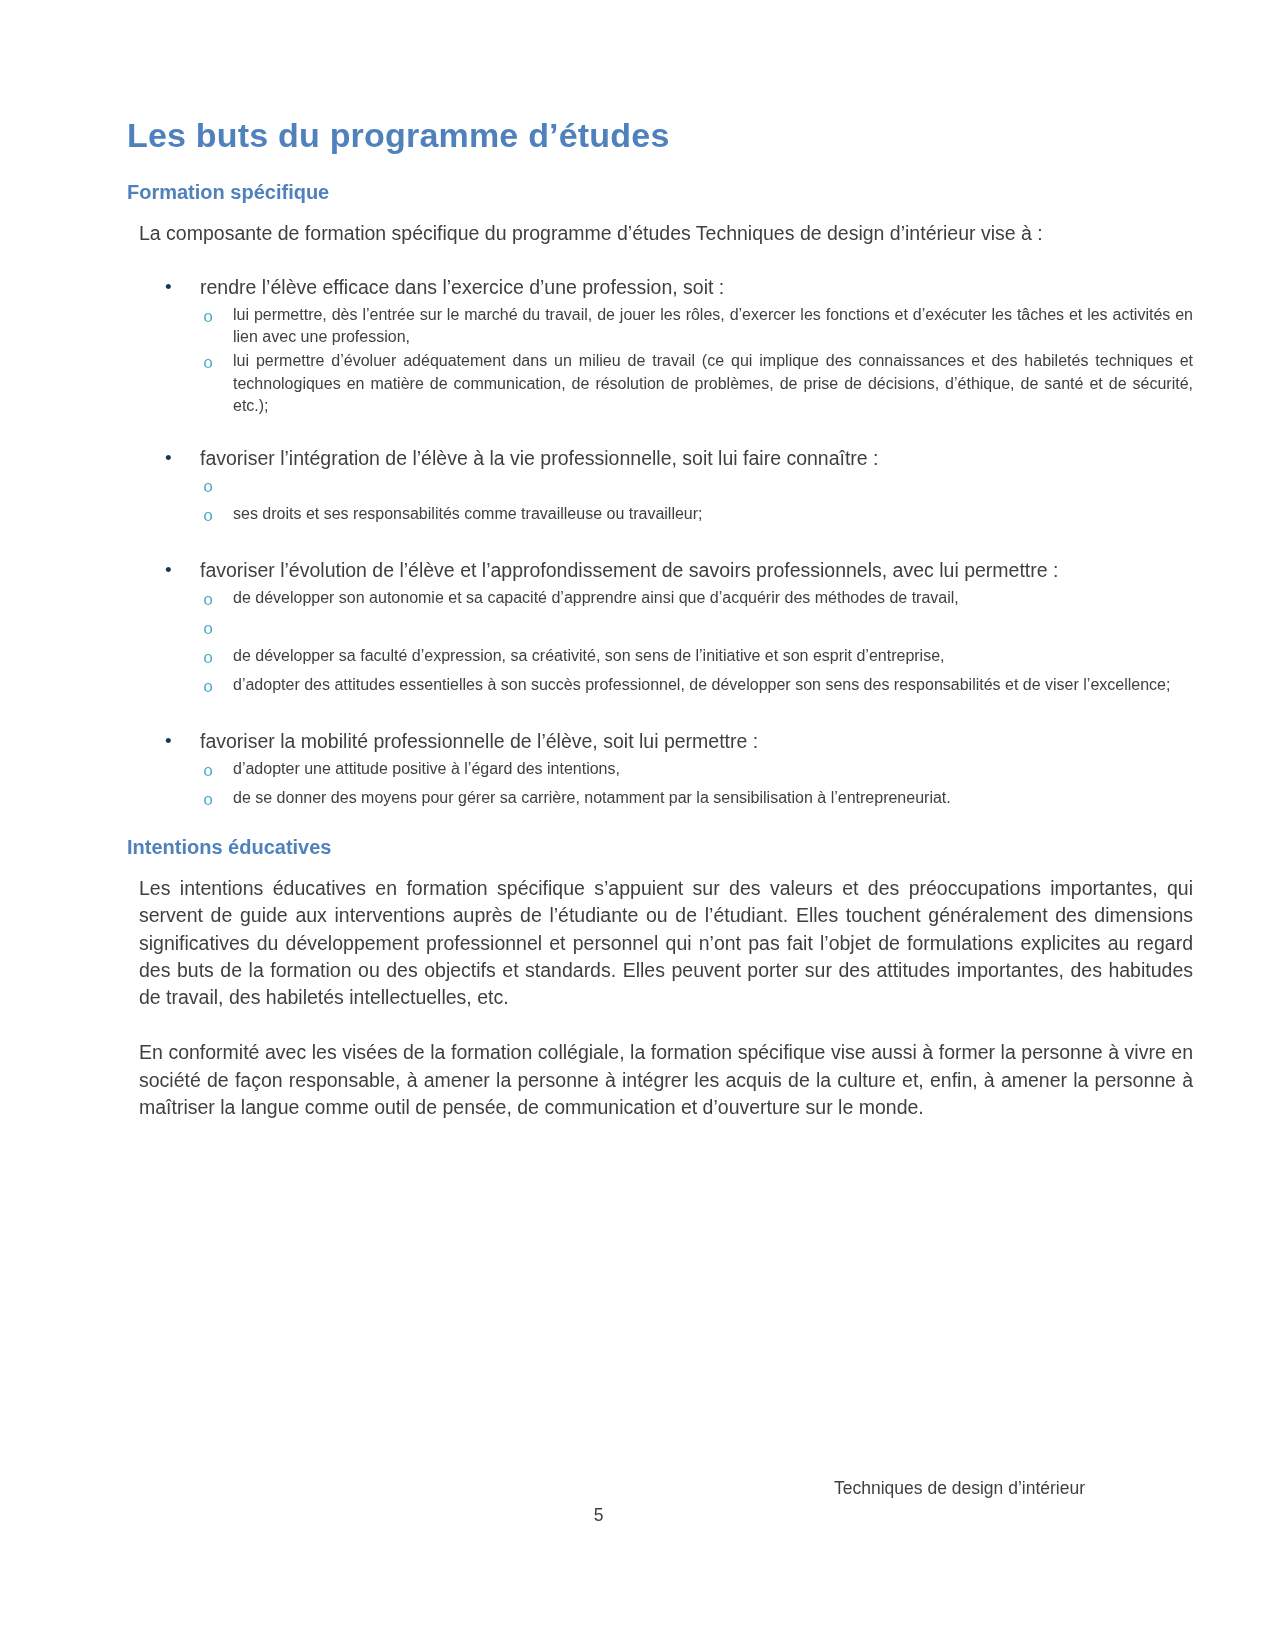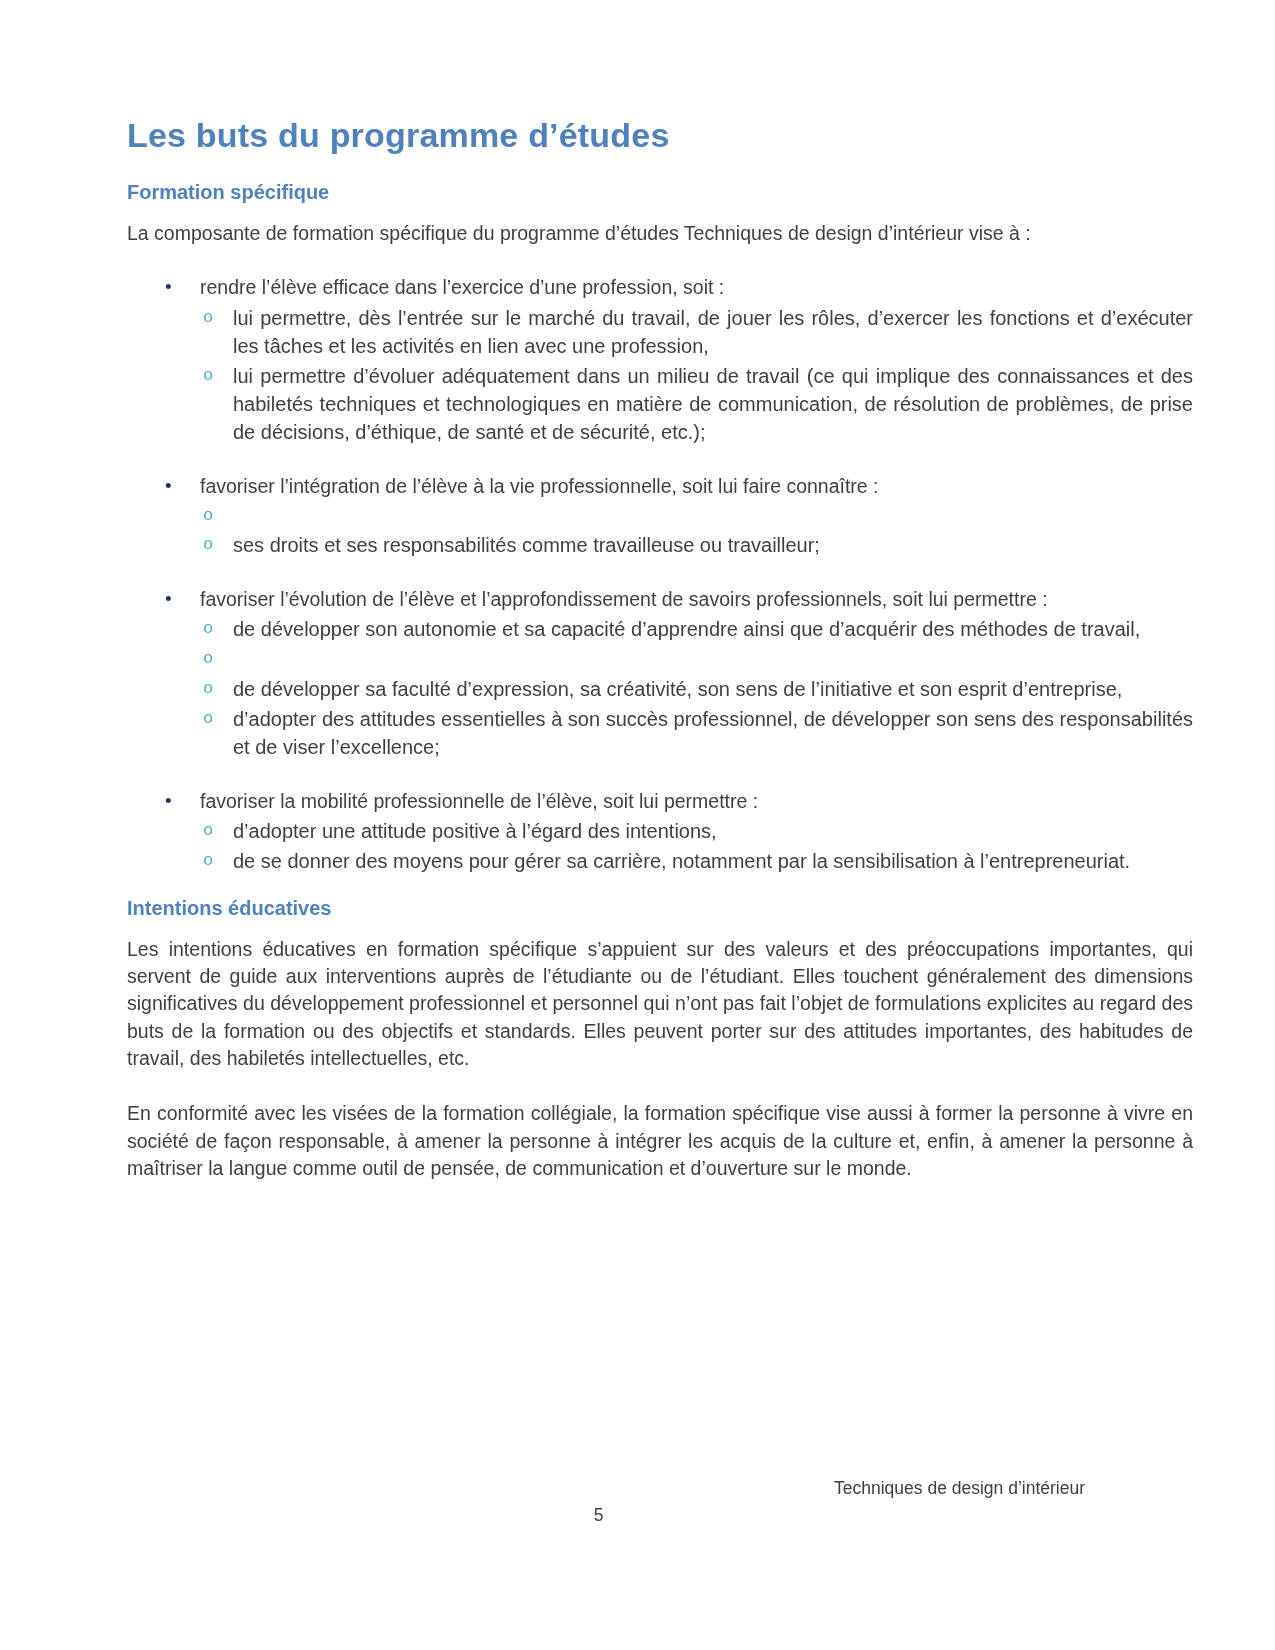--- a/index.html
+++ b/index.html
@@ -35,21 +35,21 @@
     color: #4f81bd;
     margin: 0 0 16px 0;
   }
   .section-heading.spaced {
     margin-top: 22px;
   }
   .body-par {
     font-size: 19.5px;
     line-height: 1.4;
     text-align: justify;
-    margin: 0 0 18px 0;
+    margin: 0 0 18px 12px;
     color: #3f3f3f;
   }
   .body-par + .body-par {
     margin-top: 28px;
   }
   .list-block {
     margin: 0 0 10px 0;
   }
   .bullet-item {
     display: flex;
@@ -78,21 +78,21 @@
   .sub-item .marker {
     flex: 0 0 30px;
     margin-left: 76px;
     color: #4bacc6;
     font-size: 17px;
     line-height: 1.6;
     font-family: "Liberation Mono", "DejaVu Sans Mono", monospace;
   }
   .sub-item .item-text {
     flex: 1;
-    font-size: 20px;
+    font-size: 16px;
     line-height: 1.4;
     text-align: justify;
     color: #3f3f3f;
   }
   .footer {
     position: absolute;
     left: 112px;
     right: 190px;
     top: 1478px;
   }
@@ -141,21 +141,21 @@
     <div class="sub-item">
       <span class="marker">o</span>
     </div>
     <div class="sub-item">
       <span class="marker">o</span>
       <div class="item-text">ses droits et ses responsabilités comme travailleuse ou travailleur;</div>
     </div>
 
     <div class="bullet-item">
       <span class="marker">•</span>
-      <div class="item-text">favoriser l’évolution de l’élève et l’approfondissement de savoirs professionnels, soit lui permettre :</div>
+      <div class="item-text">favoriser l’évolution de l’élève et l’approfondissement de savoirs professionnels, avec lui permettre :</div>
     </div>
     <div class="sub-item">
       <span class="marker">o</span>
       <div class="item-text">de développer son autonomie et sa capacité d’apprendre ainsi que d’acquérir des méthodes de travail,</div>
     </div>
     <div class="sub-item">
       <span class="marker">o</span>
     </div>
     <div class="sub-item">
       <span class="marker">o</span>

